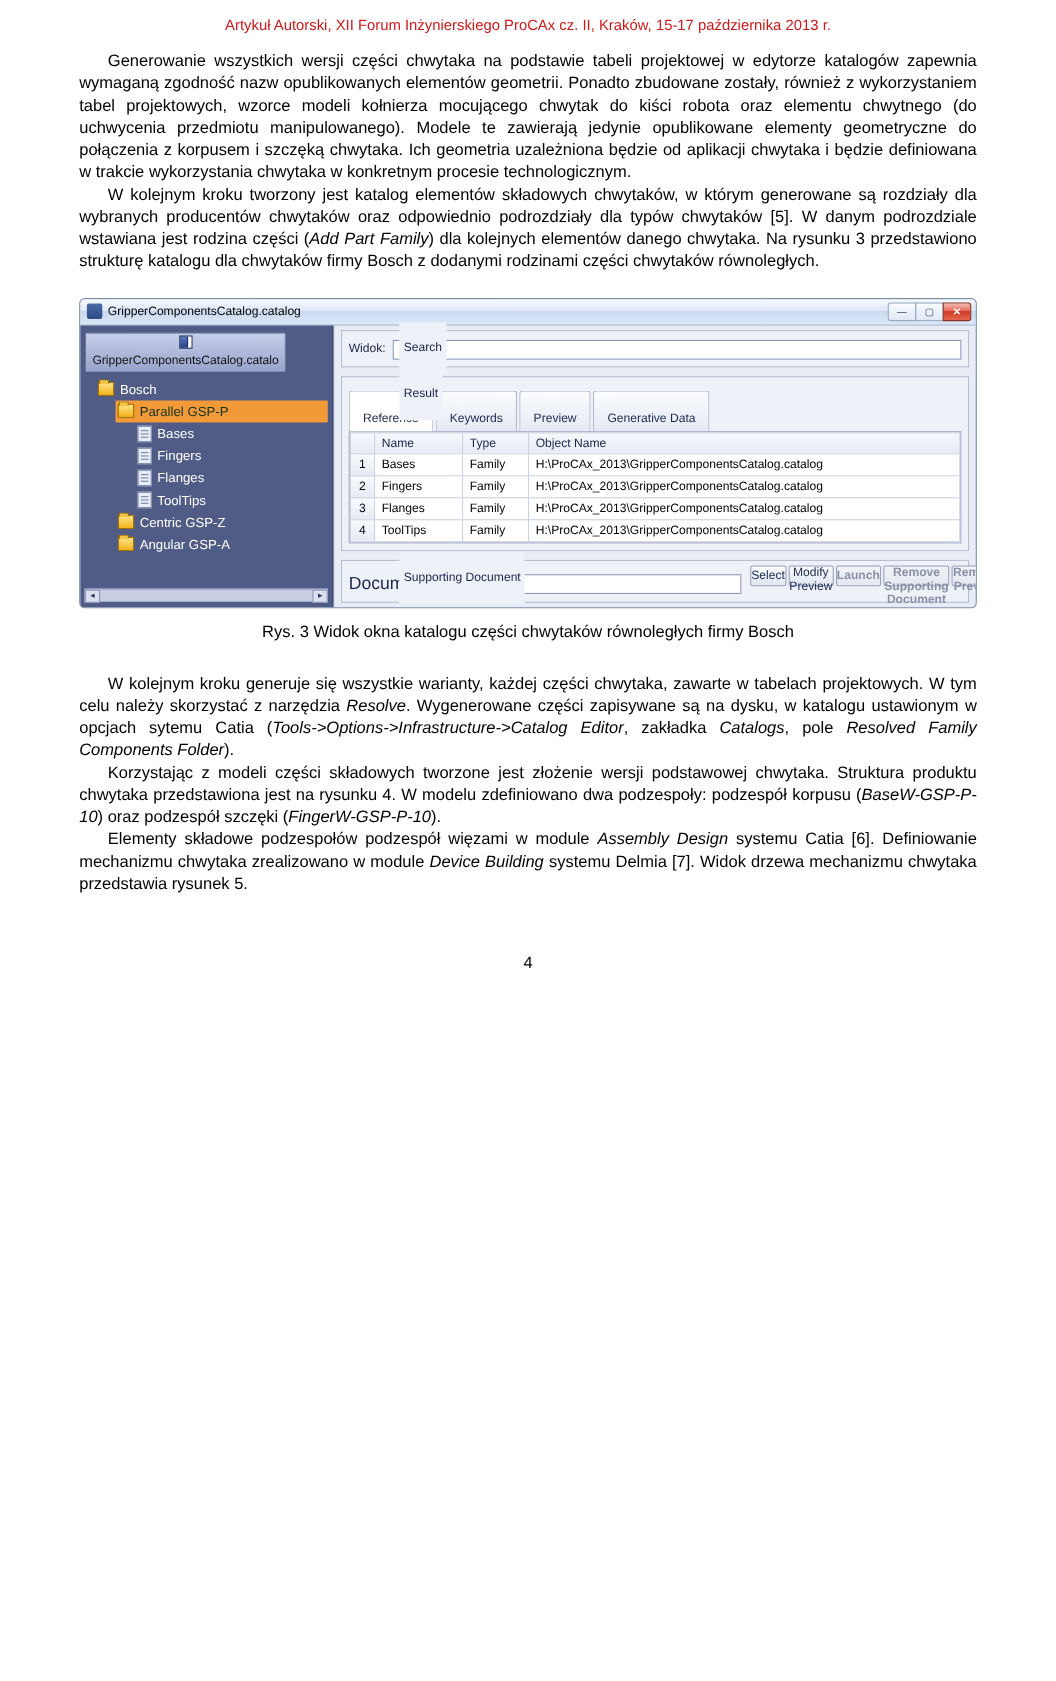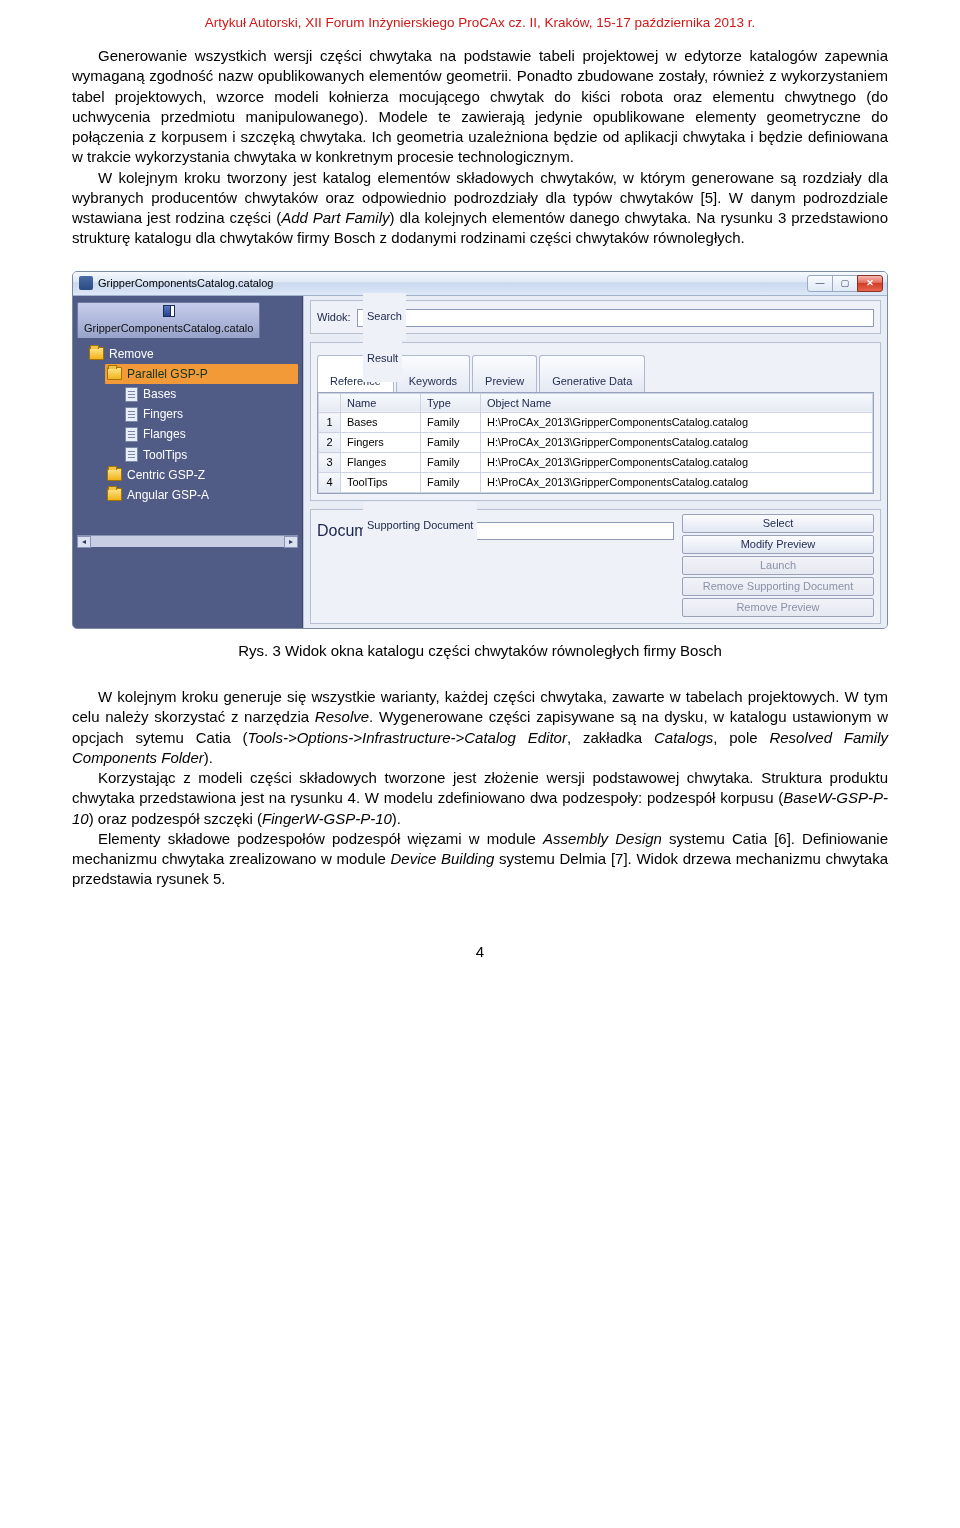--- a/index.html
+++ b/index.html
@@ -227,32 +227,33 @@
   }
   .doc-row{
     display:flex; align-items:center; gap:4px; margin-top:6px;
   }
   .doc-row label{font-size:16px; color:#1a254a;}
   .doc-field{
     flex:1; height:18px; border:1px solid #8f9ab8; background:#fff;
     padding:1px 4px; font-size:11px; color:#222;
   }
   .btn-col{
-    width:192px; display:flex; flex-direction:column; gap:2px;
+    width:192px; display:flex; flex-direction:row; gap:2px;
   }
   .wbtn{
     height:19px;
     border:1px solid #9aa2ba;
     background:linear-gradient(#fbfcfe,#e0e6f1);
     font-size:11px; color:#1e2950;
     border-radius:2px;
   }
   .wbtn[disabled]{
     color:#8b92a7;
     background:linear-gradient(#f1f3f8,#e5e8f0);
+    font-weight:bold;
   }
   .supporting-flex{ display:flex; gap:8px; align-items:flex-start;}
   .supporting-left{ flex:1; }
   .caption{
     text-align:center;
     font-size:15px;
     margin:12px 0 26px;
   }
   .page-num{
     text-align:center;
@@ -287,21 +288,21 @@
     <div class="app-body">
 
       <div class="tree-panel">
         <div class="tree-tab">
           <span class="book"></span>
           <span>GripperComponentsCatalog.catalo</span>
         </div>
         <div class="tree">
           <div class="tree-row" style="--ind:4px">
             <span class="ic ic-folder"></span>
-            <span>Remove</span>
+            <span>Bosch</span>
           </div>
           <div class="tree-row sel" style="--ind:22px">
             <span class="ic ic-folder"></span>
             <span>Parallel GSP-P</span>
           </div>
           <div class="tree-row" style="--ind:40px">
             <span class="ic ic-page"></span>
             <span>Bases</span>
           </div>
           <div class="tree-row" style="--ind:40px">

